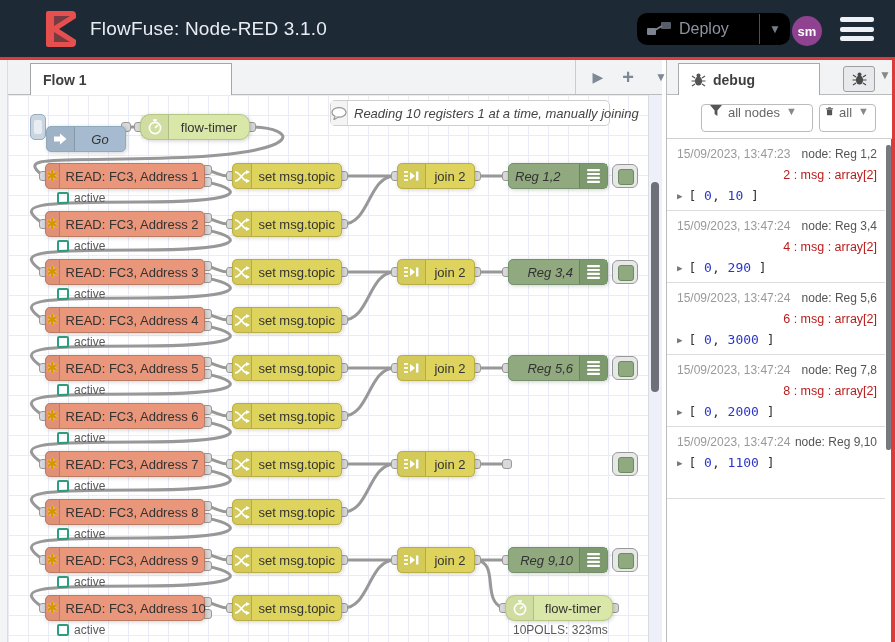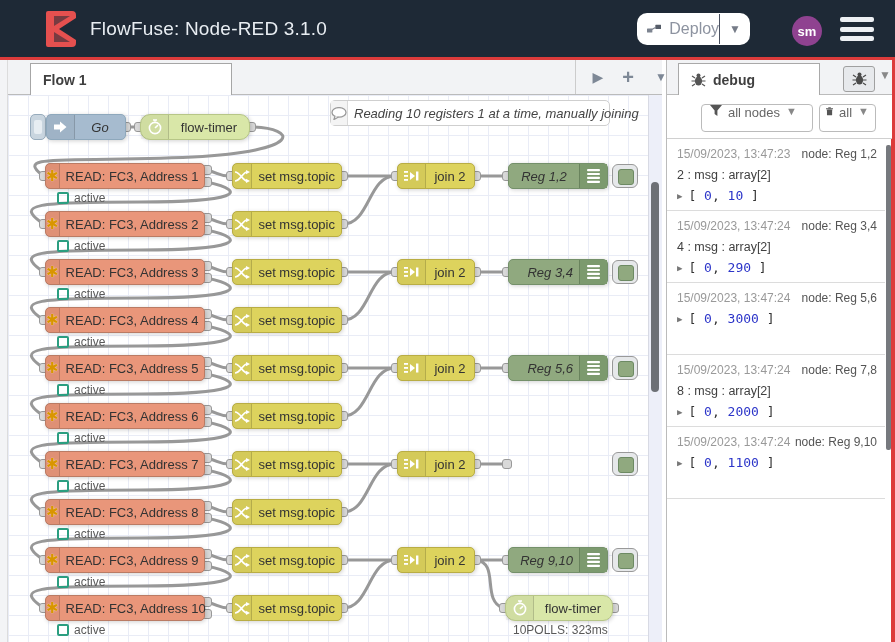--- a/index.html
+++ b/index.html
@@ -3,21 +3,21 @@
 <meta charset="utf-8">
 <style>
   html,body{margin:0;padding:0;background:#fff;}
   #app{position:relative;width:895px;height:642px;overflow:hidden;
        font-family:"Liberation Sans","DejaVu Sans",sans-serif;background:#fff;}
 
   
   .hdr{position:absolute;left:0;top:0;width:895px;height:57px;background:#1e2936;display:flex;align-items:center;}
   .hdr-title{color:#e8edf2;font-size:19px;margin-left:14px;letter-spacing:.2px;}
   .logo{margin-left:46px;width:30px;height:36px;}
-  .deploy{position:absolute;left:637px;top:13px;width:113px;height:32px;background:#ffffff;border-radius:10px;
+  .deploy{position:absolute;left:637px;top:13px;width:153px;height:32px;background:#000000;border-radius:10px;
           display:flex;align-items:center;color:#8d93a0;font-size:16px;}
   .deploy .dicon{margin:0 8px 0 10px;}
   .deploy .dcaret{margin-left:auto;margin-right:9px;color:#767c88;font-size:12px;border-left:1px solid #4a5160;padding-left:9px;line-height:30px;}
   .avatar{position:absolute;left:792px;top:16px;width:30px;height:30px;border-radius:50%;background:#8f4290;
           color:#fff;font-size:13px;font-weight:bold;display:flex;align-items:center;justify-content:center;}
   .burger{position:absolute;left:840px;top:17px;width:34px;height:24px;display:flex;flex-direction:column;justify-content:space-between;cursor:pointer;}
   .burger div{height:5px;background:#edf0f4;border-radius:2px;}
   .redline{position:absolute;left:0;top:57px;width:895px;height:3px;background:#dc3b3b;}
   .redstrip{position:absolute;left:891px;top:57px;width:4px;height:585px;background:#dc3b3b;}
   .leftstrip{position:absolute;left:0;top:60px;width:8px;height:582px;background:#f3f4f6;border-right:1px solid #dcdcdc;box-sizing:border-box;}
@@ -36,21 +36,21 @@
   .cv-sb-track{position:absolute;left:640px;top:0;width:14px;height:547px;background:#edeff9;border-left:1px solid #d8dae4;box-sizing:border-box;}
   .cv-sb-thumb{position:absolute;left:643px;top:87px;width:8px;height:210px;background:#6d7076;border-radius:4px;}
   .wires{position:absolute;left:0;top:0;z-index:1;}
   .wires path{stroke:#989898;stroke-width:3;fill:none;stroke-linecap:round;}
   .port{position:absolute;width:10px;height:10px;background:#d9d9d9;border:1px solid #999;border-radius:3px;box-sizing:border-box;z-index:2;}
   .node{position:absolute;height:26px;border-radius:5px;border:1px solid;box-sizing:border-box;display:flex;align-items:center;
         font-size:13px;color:#333;z-index:3;box-shadow:1px 1px 4px rgba(0,0,0,.18);}
   .nicon{width:27px;align-self:stretch;display:flex;align-items:center;justify-content:center;border-right:1px solid rgba(0,0,0,.15);background:rgba(0,0,0,.04);}
   .nicon.r{border-right:none;border-left:1px solid rgba(0,0,0,.15);}
   .nlabel{flex:1;text-align:center;white-space:nowrap;padding:0 6px;}
-  .n-inject{background:#a6bbcf;border-color:#8ea8bc;}
+  .n-inject{background:#a6bbcf;border-color:#8ea8bc;margin-top:12px;}
   .n-timer{background:#d9e7a8;border-color:#b7c687;border-radius:10px;}
   .n-read{background:#e9967a;border-color:#ba7b64;}
   .n-set,.n-join{background:#ddd35d;border-color:#b9ad44;}
   .n-reg{background:#90a97f;border-color:#74906a;}
   .n-reg .nicon.r{background:#7c9a6e;}
   .n-comment{background:#fff;border-color:#cfcfcf;box-shadow:none;color:#444;}
   .n-comment .nicon{background:#f4f4f4;border-right:1px solid #d9d9d9;}
   .ital{font-style:italic;}
   .injbtn{position:absolute;width:16px;height:26px;background:#c9d5df;border:1px solid #97abbc;border-radius:5px;box-sizing:border-box;z-index:2;}
   .injbtn i{position:absolute;left:3px;top:5px;width:8px;height:14px;background:#e7edf2;border-radius:2px;display:block;}
@@ -70,21 +70,21 @@
   .dbg-caret{position:absolute;left:212px;top:8px;color:#888;font-size:12px;}
   .dbg-toolbar{position:absolute;left:0;top:35px;width:225px;height:44px;background:#fff;border-bottom:1px solid #d0d0d0;box-sizing:border-box;}
   .fbtn{position:absolute;top:9px;height:28px;background:#fff;border:1px solid #bbb;border-radius:4px;box-sizing:border-box;
         display:flex;gap:6px;padding:0 8px;font-size:13px;color:#666;cursor:pointer;}
   .fbtn .c{color:#888;font-size:11px;}
   .dbg-msgs{position:absolute;left:0;top:79px;width:218px;}
   .dmsg{position:relative;height:72px;border-bottom:1px solid #dcdcdc;box-sizing:border-box;padding:8px 8px 0 10px;}
   .dmsg .l1{display:flex;justify-content:space-between;font-size:12px;}
   .dmsg .ts{color:#999;}
   .dmsg .src{color:#555;}
-  .dmsg .meta{margin-top:7px;font-size:12.5px;color:#404040;}
+  .dmsg .meta{margin-top:7px;font-size:12.5px;color:#b91c1c;text-align:right;}
   .dmsg .pl{margin-top:6px;font-size:13px;color:#333;font-family:"DejaVu Sans Mono",monospace;display:flex;align-items:center;gap:6px;}
   .dmsg .caret{color:#777;font-size:9px;}
   .dmsg .num{color:#2c35c9;}
   .dbg-sb{position:absolute;left:219px;top:85px;width:5px;height:305px;background:#76797e;border-radius:2px;}
   svg{display:block;}
 </style>
 </head>
 <body>
 
 <div id="app">
@@ -448,21 +448,21 @@
             <rect x="0" y="9" width="4" height="1.8" fill="#fff"></rect>
             <path d="M6 2 L11 6 L6 10 Z" fill="#fff"></path>
             <rect x="12" y="1.5" width="2.4" height="9" fill="#fff"></rect>
           </svg>
         </div>
         <span class="nlabel">join 2</span>
       </div>
       <div class="port" style="left: 383px; top: 76px;"></div>
       <div class="port" style="left: 463px; top: 76px;"></div>
       <div class="node n-reg" style="left: 500px; top: 68px; width: 100px;">
-        <span class="nlabel ital" style="text-align: center;">Reg 1,2</span>
+        <span class="nlabel ital" style="text-align: left;">Reg 1,2</span>
         <div class="nicon r">
           <svg width="13" height="14" viewBox="0 0 13 14">
             <rect x="0" y="0" width="13" height="2.2" rx="1" fill="#fff"></rect>
             <rect x="0" y="3.9" width="13" height="2.2" rx="1" fill="#fff"></rect>
             <rect x="0" y="7.8" width="13" height="2.2" rx="1" fill="#fff"></rect>
             <rect x="0" y="11.7" width="13" height="2.2" rx="1" fill="#fff"></rect>
           </svg>
         </div>
       </div>
       <div class="port" style="left: 494px; top: 76px;"></div>
@@ -648,20 +648,21 @@
           <div class="pl">
             <span class="caret">▶</span>
             <span>[ <span class="num">0</span>, <span class="num">290</span> ]</span>
           </div>
         </div>
         <div class="dmsg">
           <div class="l1">
             <span class="ts">15/09/2023, 13:47:24</span>
             <span class="src">node: Reg 5,6</span>
           </div>
+          <div class="meta">6 : msg : array[2]</div>
           <div class="pl">
             <span class="caret">▶</span>
             <span>[ <span class="num">0</span>, <span class="num">3000</span> ]</span>
           </div>
         </div>
         <div class="dmsg">
           <div class="l1">
             <span class="ts">15/09/2023, 13:47:24</span>
             <span class="src">node: Reg 7,8</span>
           </div>

